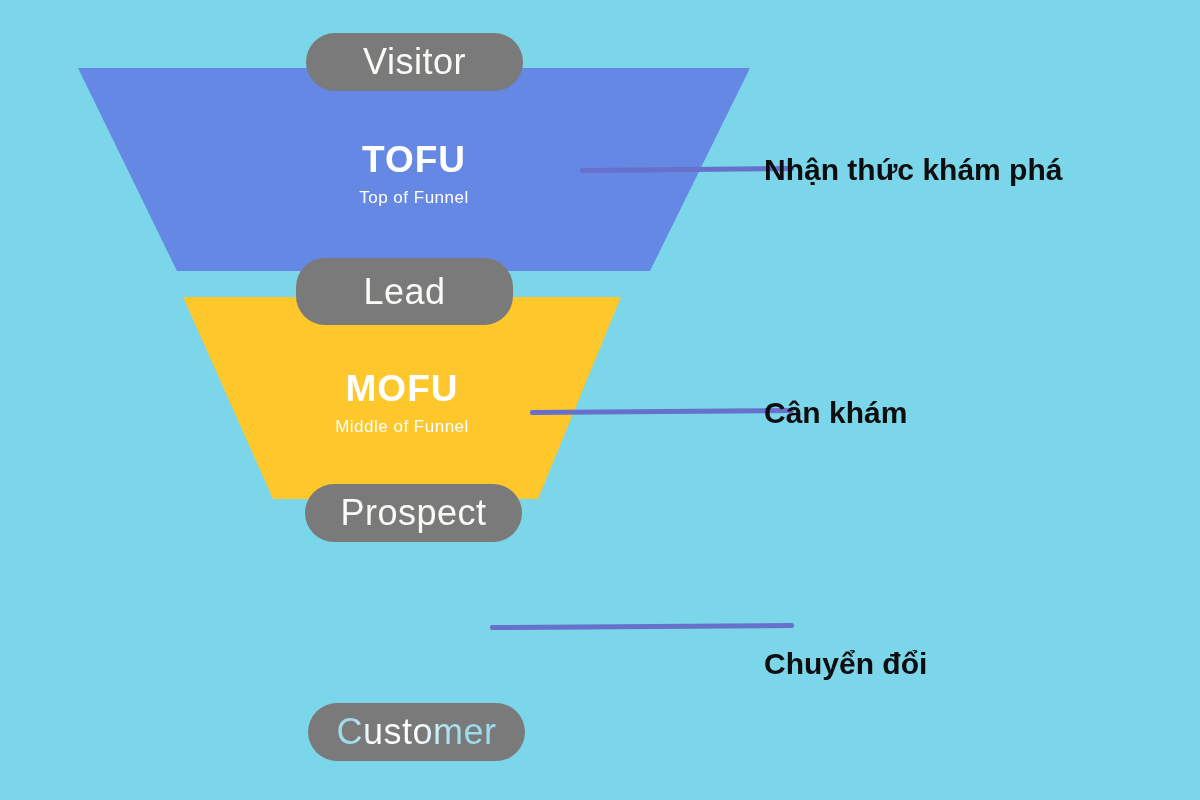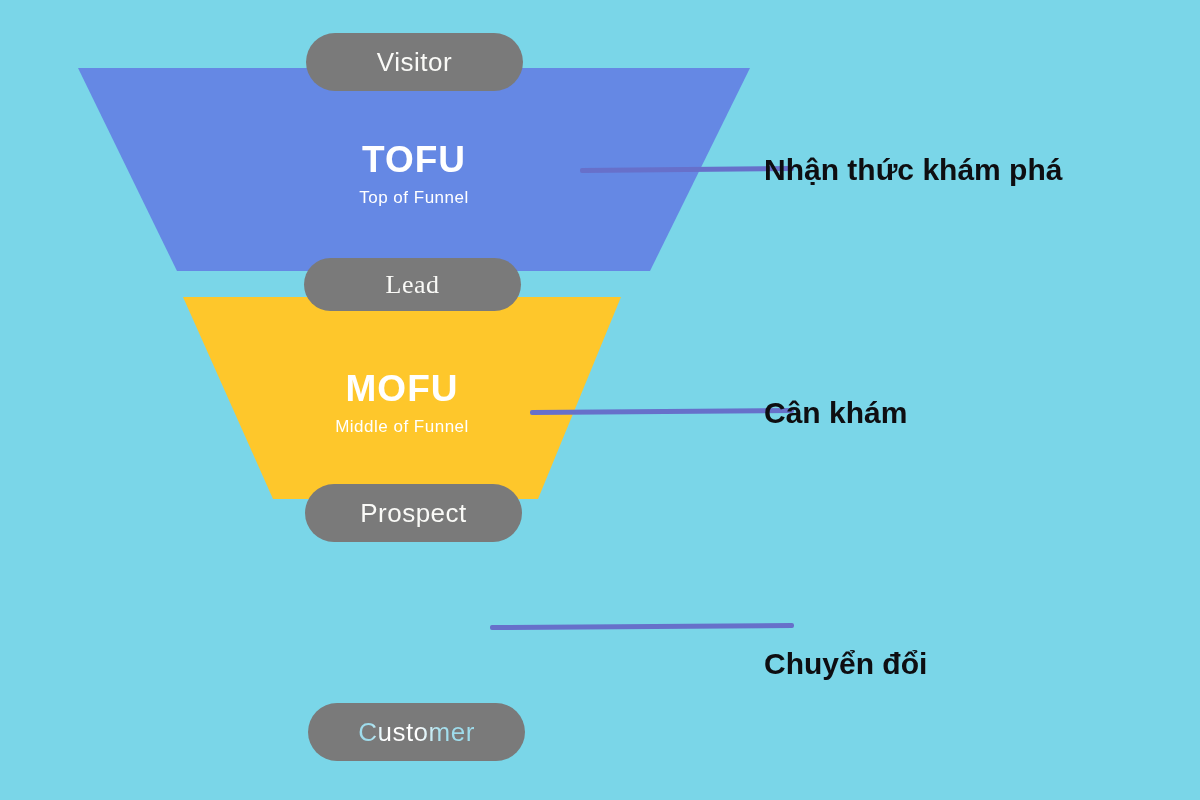--- a/index.html
+++ b/index.html
@@ -57,31 +57,31 @@
   }
 
   
   .milestone {
     position: absolute;
     z-index: 3;
     width: 217px;
     height: 58px;
     background: #7A7A7A;
     color: #FAFAF7;
-    font-size: 26px;
+    font-size: 36px;
     font-weight: 400;
     text-align: center;
     display: flex;
     align-items: center;
     justify-content: center;
     letter-spacing: 0.5px;
     border-radius: 29px;
   }
   .milestone-visitor  { left: 306px; top: 33px;  }
-  .milestone-lead     { left: 304px; top: 258px; height: 53px; font-family: Liberation Serif, serif; }
+  .milestone-lead     { left: 296px; top: 258px; height: 67px; }
   .milestone-prospect { left: 305px; top: 484px; justify-content: center; }
   .milestone-customer { left: 308px; top: 703px; }
   .milestone-customer .milestone-text {
     background: linear-gradient(90deg,
       #9EDCEC 0%, #9EDCEC 11%, #FFFFFF 22%, #FFFFFF 52%,
       #AEE3F0 68%, #9EDCEC 80%, #9EDCEC 100%);
     -webkit-background-clip: text;
     background-clip: text;
     text-align: center;
     -webkit-text-fill-color: transparent;

